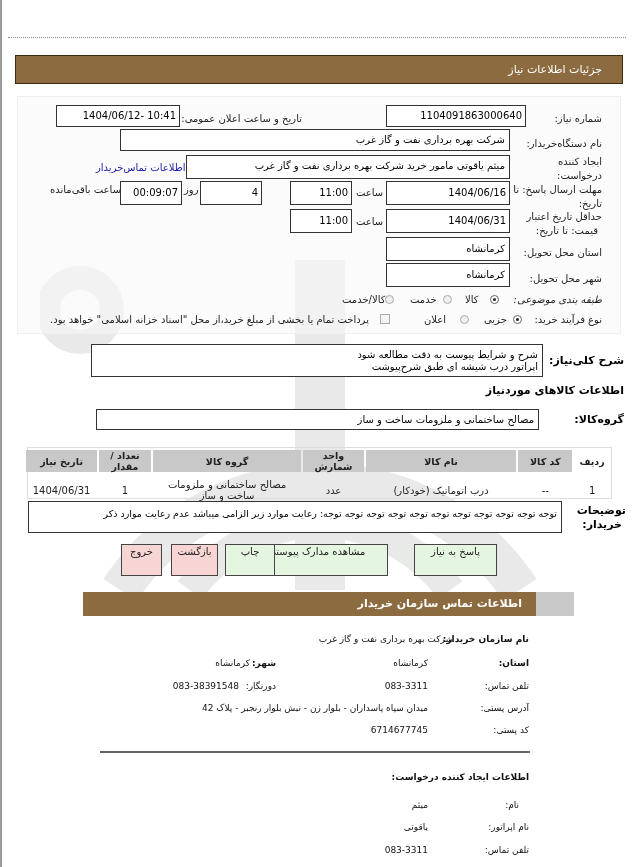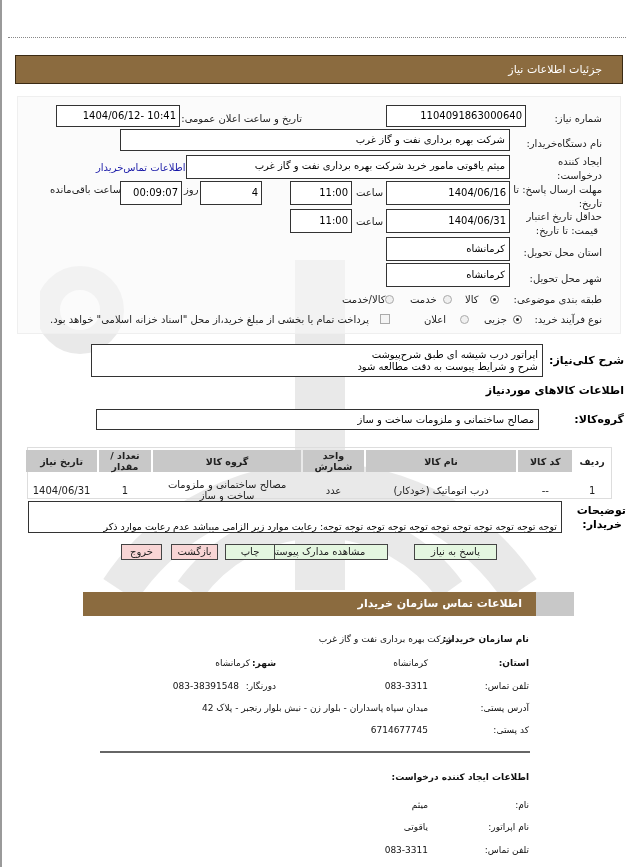--- a/index.html
+++ b/index.html
@@ -24,21 +24,21 @@
   .radio { position:absolute; width:9px; height:9px; border-radius:50%; border:1px solid #aaa; background:#f0f0f0; box-sizing:border-box; }
   .radio.on { background:#fff; border-color:#666; }
   .radio.on::after { content:""; position:absolute; left:2px; top:2px; width:3px; height:3px; border-radius:50%; background:#222; }
   .checkbox { position:absolute; width:10px; height:10px; border:1px solid #aaa; background:#f4f4f4; box-sizing:border-box; }
   .bold-lbl { position:absolute; direction:rtl; font-weight:bold; font-size:11px;text-align:center; }
   table.items { position:absolute; left:24px; top:448px; width:588px; border-collapse:separate; border-spacing:2px; direction:rtl; font-size:10px; }
   table.items th { background:#c8c8c8; font-weight:bold; font-size:9.5px; height:16px; padding:0 4px; text-align:center; color:#222; }
   table.items th.first { background:transparent; }
   table.items td { text-align:center; height:32px; padding:0 4px; color:#222; }
   .items-border { position:absolute; left:27px; top:447px; width:583px; height:50px; border:1px solid #ddd; }
-  .btn { position:absolute; height:16px; border:1px solid #444; box-sizing:border-box; font-size:10px; line-height:13px; text-align:center; direction:rtl; color:#222; }
+  .btn { position:absolute; height:32px; border:1px solid #444; box-sizing:border-box; font-size:10px; line-height:13px; text-align:center; direction:rtl; color:#222; }
   .btn.green { background:#e4f6e0; }
   .btn.red { background:#f8d5d5; }
   .contact-bar { position:absolute; left:83px; top:592px; width:453px; height:24px; background:#8b6b3f; color:#fff; font-weight:bold; font-size:11px; direction:rtl; padding-right:14px; line-height:24px; box-sizing:border-box; }
   .contact-shadow { position:absolute; left:536px; top:592px; width:38px; height:24px; background:#c8c8c8; }
   .cl { position:absolute; direction:rtl; font-size:9px; color:#111; white-space:nowrap; }
   .cl.b { font-weight:bold; }
   .hr2 { position:absolute; left:100px; top:751px; width:430px; height:2px; background:#666; }
 </style>
 </head>
 <body>
@@ -84,40 +84,40 @@
 <div class="lbl" style="right:36px; top:224px;">قیمت: تا تاریخ:</div>
 <div class="box ltr" style="left:386px; top:209px; width:124px; height:24px; line-height:22px;">1404/06/31</div>
 <div class="lbl" style="left:356px; top:215px;">ساعت</div>
 <div class="box ltr" style="left:290px; top:209px; width:62px; height:24px; line-height:22px;">11:00</div>
 
 <div class="lbl" style="right:32px; top:246px;">استان محل تحویل:</div>
 <div class="box" style="left:386px; top:237px; width:124px; height:24px; line-height:22px;">کرمانشاه</div>
 <div class="lbl" style="right:32px; top:272px;">شهر محل تحویل:</div>
 <div class="box" style="left:386px; top:263px; width:124px; height:24px; line-height:22px;">کرمانشاه</div>
 
-<div class="lbl" style="right:32px; top:293px;">طبقه بندی موضوعی:</div>
+<div class="lbl" style="right:32px; top:293px;font-style:italic;">طبقه بندی موضوعی:</div>
 <span class="radio on" style="left:490px; top:295px;"></span>
 <div class="lbl" style="left:465px; top:293px;">کالا</div>
 <span class="radio" style="left:443px; top:295px;"></span>
 <div class="lbl" style="left:410px; top:293px;">خدمت</div>
 <span class="radio" style="left:385px; top:295px;"></span>
 <div class="lbl" style="left:336px; top:293px;margin-left:6px;">کالا/خدمت</div>
 
 <div class="lbl" style="right:32px; top:313px;">نوع فرآیند خرید:</div>
 <span class="radio on" style="left:513px; top:315px;"></span>
 <div class="lbl" style="left:484px; top:313px;">جزیی</div>
 <span class="radio" style="left:460px; top:315px;"></span>
 <div class="lbl" style="left:424px; top:313px;">اعلان</div>
 <span class="checkbox" style="left:380px; top:314px;"></span>
 <div class="lbl" style="left:50px; top:313px; white-space:nowrap;">پرداخت تمام یا بخشی از مبلغ خرید،از محل "اسناد خزانه اسلامی" خواهد بود.</div>
 
 <div class="bold-lbl" style="right:10px; top:354px;">شرح کلی‌نیاز:</div>
 <div class="box" style="left:91px; top:344px; width:452px; height:33px; line-height:12px; padding-top:4px;">
+  <div>شرح و شرایط پیوست به دقت مطالعه شود</div>
   <div>اپراتور درب شیشه ای طبق شرح‌پیوشت</div>
-  <div>شرح و شرایط پیوست به دقت مطالعه شود</div>
 </div>
 
 <div class="bold-lbl" style="right:10px; top:384px;">اطلاعات کالاهای موردنیاز</div>
 
 <div class="bold-lbl" style="right:10px; top:413px;">گروه‌کالا:</div>
 <div class="box" style="left:96px; top:409px; width:443px; height:21px; line-height:19px;">مصالح ساختمانی و ملزومات ساخت و ساز</div>
 
 <div class="items-border"></div>
 <table class="items">
   <thead>
@@ -139,21 +139,21 @@
       <td>عدد</td>
       <td style="line-height:11px;">مصالح ساختمانی و ملزومات ساخت و ساز</td>
       <td>1</td>
       <td>1404/06/31</td>
     </tr>
   </tbody>
 </table>
 
 <div class="bold-lbl" style="right:8px; top:504px;">توضیحات</div>
 <div class="bold-lbl" style="right:12px; top:518px;">خریدار:</div>
-<div class="box" style="left:28px; top:501px; width:534px; height:32px; line-height:12px; padding-top:19px; font-size:9.5px;">
+<div class="box" style="left:28px; top:501px; width:534px; height:32px; line-height:12px; padding-top:6px; font-size:9.5px;">
   <div>توجه توجه توجه توجه توجه توجه توجه توجه توجه توجه توجه: رعایت موارد زیر الزامی میباشد عدم رعایت موارد ذکر</div>
 </div>
 
 <div class="btn green" style="left:414px; top:544px; width:83px;">پاسخ به نیاز</div>
 <div class="btn green" style="left:228px; top:544px; width:160px;">مشاهده مدارک پیوستی (1)</div>
 <div class="btn green" style="left:224px; top:544px; width:0; border:none;"></div>
 
 <div class="btn green" style="left:225px; top:544px; width:50px; left:225px;">چاپ</div>
 <div class="btn red" style="left:171px; top:544px; width:47px;">بازگشت</div>
 <div class="btn red" style="left:121px; top:544px; width:41px;">خروج</div>
@@ -176,18 +176,18 @@
 
 <div class="cl" style="right:105px; top:703px;">آدرس پستی:</div>
 <div class="cl" style="right:206px; top:703px;">میدان سپاه پاسداران - بلوار زن - نبش بلوار رنجبر - پلاک 42</div>
 
 <div class="cl" style="right:105px; top:725px;">کد پستی:</div>
 <div class="cl" style="right:206px; top:725px; direction:ltr;">6714677745</div>
 
 <div class="hr2"></div>
 
 <div class="cl b" style="right:105px; top:772px;">اطلاعات ایجاد کننده درخواست:</div>
-<div class="cl" style="right:105px; top:800px;margin-left:44px;">نام:</div>
+<div class="cl" style="right:115px; top:800px;margin-left:44px;">نام:</div>
 <div class="cl" style="right:206px; top:800px;">میثم</div>
 <div class="cl" style="right:105px; top:822px;">نام اپراتور:</div>
 <div class="cl" style="right:206px; top:822px;">یاقوتی</div>
 <div class="cl" style="right:105px; top:845px;">تلفن تماس:</div>
 <div class="cl" style="right:206px; top:845px; direction:ltr;">083-3311</div>
 
 </body></html>

